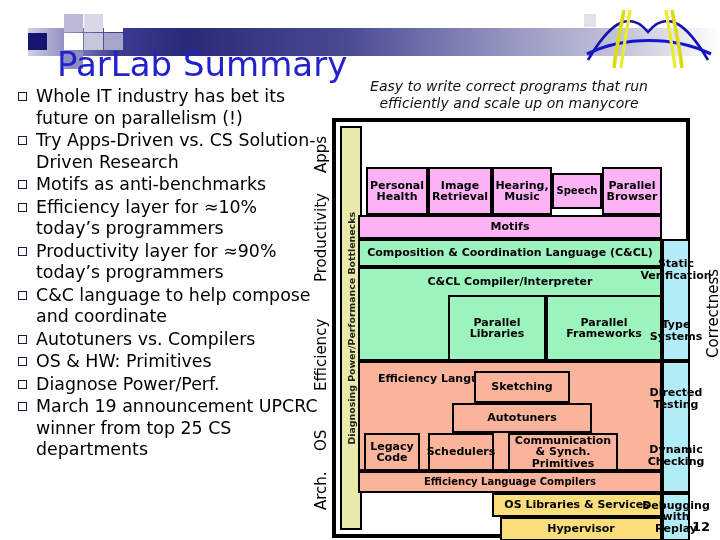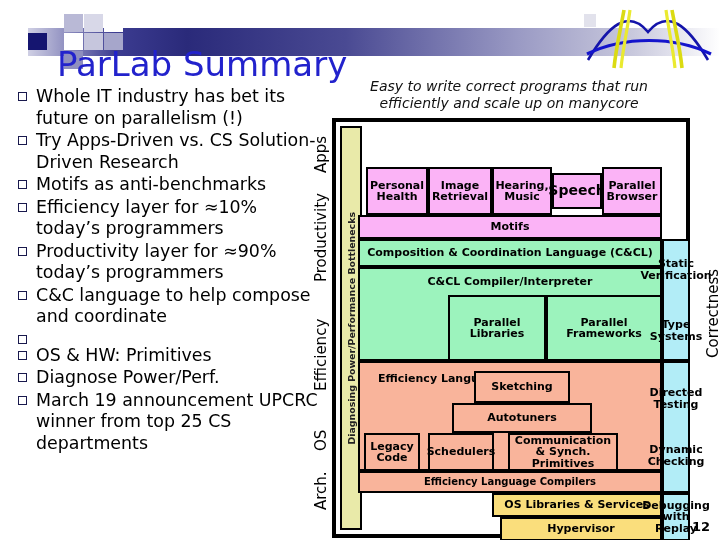--- a/index.html
+++ b/index.html
@@ -112,20 +112,21 @@
   <div class="bullet">
     <span class="bullet-marker"></span>
     <span class="bullet-text">Productivity layer for ≈90% today’s programmers</span>
   </div>
   <div class="bullet">
     <span class="bullet-marker"></span>
     <span class="bullet-text">C&amp;C language to help compose and coordinate</span>
   </div>
   <div class="bullet">
     <span class="bullet-marker"></span>
+    <span class="bullet-text">Autotuners vs. Compilers</span>
   </div>
   <div class="bullet">
     <span class="bullet-marker"></span>
     <span class="bullet-text">OS &amp; HW: Primitives</span>
   </div>
   <div class="bullet">
     <span class="bullet-marker"></span>
     <span class="bullet-text">Diagnose Power/Perf.</span>
   </div>
   <div class="bullet">
@@ -148,21 +149,21 @@
 
   <div id="stack">
 
     <div id="diag-col">
       <span>Diagnosing Power/Performance Bottlenecks</span>
     </div>
 
     <div class="box pink" style="left:30px;top:4px;width:62px;height:48px;font-size:11px;">Personal Health</div>
     <div class="box pink" style="left:92px;top:4px;width:64px;height:48px;font-size:11px;">Image Retrieval</div>
     <div class="box pink" style="left:156px;top:4px;width:60px;height:48px;font-size:11px;">Hearing, Music</div>
-    <div class="box pink" style="left:216px;top:10px;width:50px;height:36px;font-size:14px;text-align:center;">Speech</div>
+    <div class="box pink" style="left:216px;top:10px;width:50px;height:36px;font-size:10px;text-align:center;">Speech</div>
     <div class="box pink" style="left:266px;top:4px;width:60px;height:48px;font-size:11px;">Parallel Browser</div>
 
     <div class="box pink" style="left:22px;top:52px;width:304px;height:24px;font-size:11px;">Motifs</div>
 
     <div class="box green" style="left:22px;top:76px;width:304px;height:28px;font-size:11px;">Composition &amp; Coordination Language (C&amp;CL)</div>
     <div class="box green" style="left:22px;top:104px;width:304px;height:94px;font-size:11px;align-items:flex-start;padding-top:7px;">C&amp;CL Compiler/Interpreter</div>
     <div class="box green" style="left:112px;top:132px;width:98px;height:66px;font-size:11px;">Parallel Libraries</div>
     <div class="box green" style="left:210px;top:132px;width:116px;height:66px;font-size:11px;">Parallel Frameworks</div>
 
     <div class="box salmon" style="left:22px;top:198px;width:304px;height:110px;font-size:11px;align-items:flex-start;justify-content:flex-start;padding:10px 0 0 18px;">Efficiency Languages</div>

